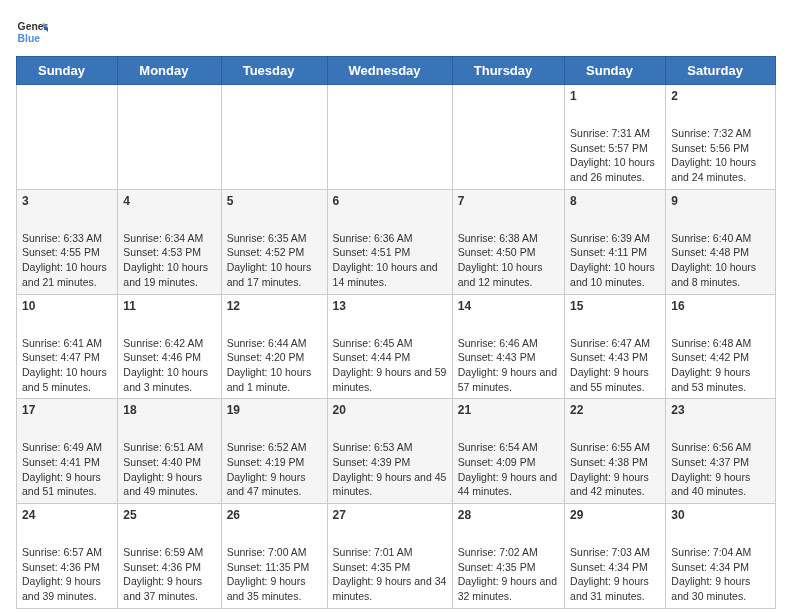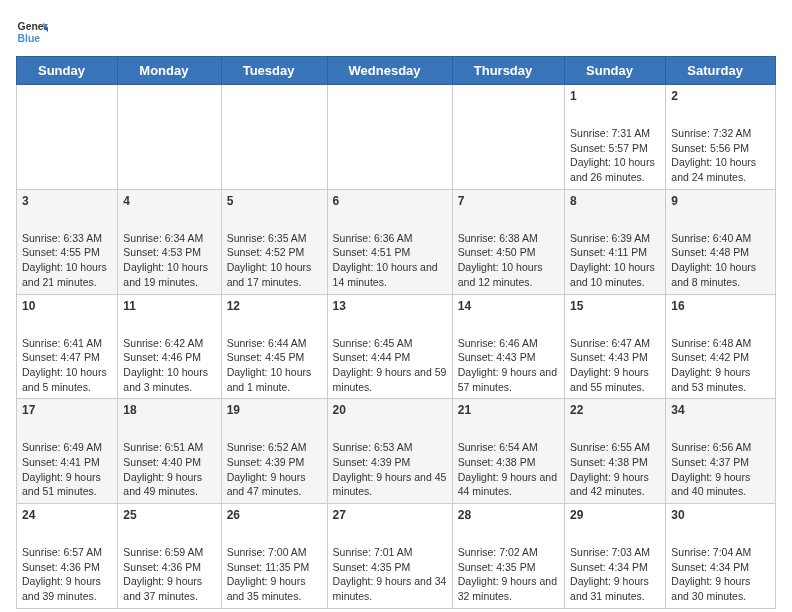--- a/index.html
+++ b/index.html
@@ -182,21 +182,21 @@
         </td>
         <td>
           <span class="day-num">11</span>
           <div class="day-info">Sunrise: 6:42 AM
 Sunset: 4:46 PM
 Daylight: 10 hours and 3 minutes.</div>
         </td>
         <td>
           <span class="day-num">12</span>
           <div class="day-info">Sunrise: 6:44 AM
-Sunset: 4:45 PM
+Sunset: 4:20 PM
 Daylight: 10 hours and 1 minute.</div>
         </td>
         <td>
           <span class="day-num">13</span>
           <div class="day-info">Sunrise: 6:45 AM
 Sunset: 4:44 PM
 Daylight: 9 hours and 59 minutes.</div>
         </td>
         <td>
           <span class="day-num">14</span>
@@ -226,43 +226,43 @@
         </td>
         <td>
           <span class="day-num">18</span>
           <div class="day-info">Sunrise: 6:51 AM
 Sunset: 4:40 PM
 Daylight: 9 hours and 49 minutes.</div>
         </td>
         <td>
           <span class="day-num">19</span>
           <div class="day-info">Sunrise: 6:52 AM
-Sunset: 4:39 PM
+Sunset: 4:19 PM
 Daylight: 9 hours and 47 minutes.</div>
         </td>
         <td>
           <span class="day-num">20</span>
           <div class="day-info">Sunrise: 6:53 AM
 Sunset: 4:39 PM
 Daylight: 9 hours and 45 minutes.</div>
         </td>
         <td>
           <span class="day-num">21</span>
           <div class="day-info">Sunrise: 6:54 AM
-Sunset: 4:38 PM
+Sunset: 4:09 PM
 Daylight: 9 hours and 44 minutes.</div>
         </td>
         <td>
           <span class="day-num">22</span>
           <div class="day-info">Sunrise: 6:55 AM
 Sunset: 4:38 PM
 Daylight: 9 hours and 42 minutes.</div>
         </td>
         <td>
-          <span class="day-num">34</span>
+          <span class="day-num">23</span>
           <div class="day-info">Sunrise: 6:56 AM
 Sunset: 4:37 PM
 Daylight: 9 hours and 40 minutes.</div>
         </td>
       </tr>
       <tr>
         <td>
           <span class="day-num">24</span>
           <div class="day-info">Sunrise: 6:57 AM
 Sunset: 4:36 PM

